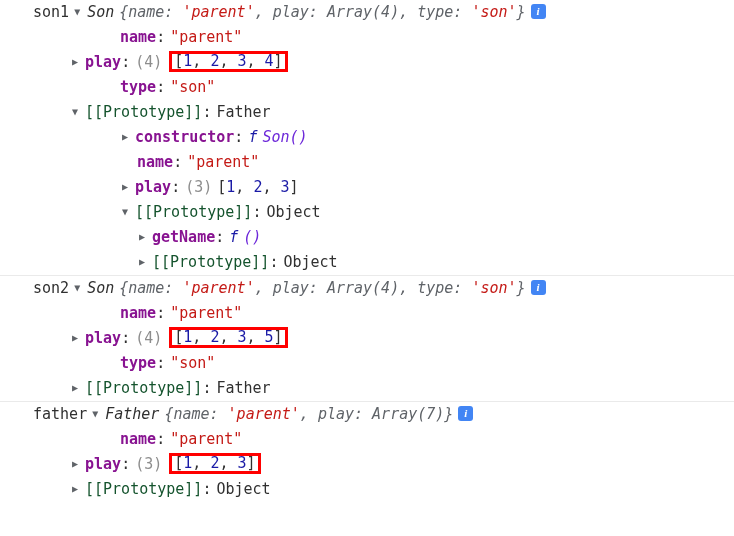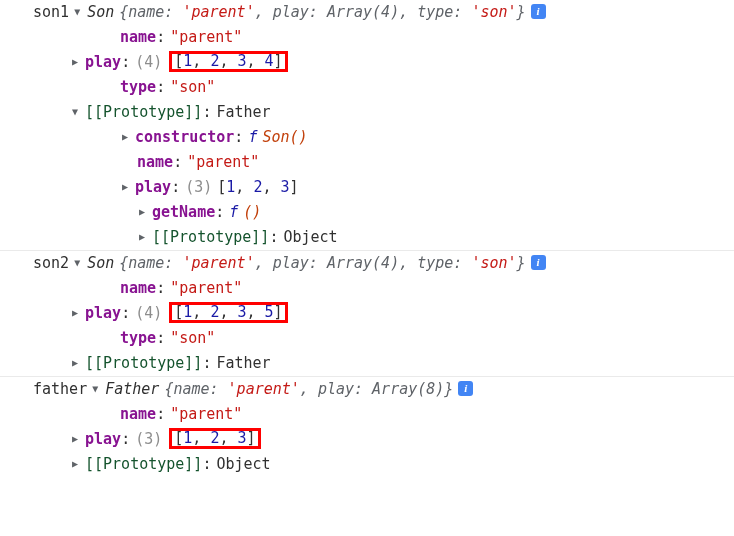--- a/index.html
+++ b/index.html
@@ -95,21 +95,21 @@
     color: #8d8d8d;
   }
   .bracket {
     color: #303030;
   }
   .fn-f {
     color: #1a1aa6;
     font-style: italic;
   }
   .fn-name {
-    color: #c2410c;
+    color: #6d28d9;
     font-style: italic;
   }
   .plain {
     color: #303030;
   }
   .hl {
     border: 3px solid #ff0000;
     padding: 0 2px;
     margin-left: 2px;
     line-height: 1;
@@ -144,29 +144,30 @@
 <div class="console" id="console-root">
     <div class="group">
       <div class="row ind-0"><span class="varname">son1</span><span class="sp"></span><span class="arrow down">▼</span><span class="ctor-name">Son</span><span class="sp"></span><span class="preview"><span>{name: </span><span class="str">'parent'</span><span>, play: Array(4), type: </span><span class="str">'son'</span><span>}</span></span><span class="info-icon">i</span></div>
       <div class="row ind-2"><span class="arrow blank">▶</span><span class="key-own">name</span><span class="colon">:</span><span class="sp"></span><span class="str-val">"parent"</span></div>
       <div class="row ind-1"><span class="arrow right">▶</span><span class="key-own">play</span><span class="colon">:</span><span class="sp"></span><span class="count">(4)</span><span class="sp"></span><span class="hl"><span class="bracket">[</span><span class="num">1</span><span class="bracket">, </span><span class="num">2</span><span class="bracket">, </span><span class="num">3</span><span class="bracket">, </span><span class="num">4</span><span class="bracket">]</span></span></div>
       <div class="row ind-2"><span class="arrow blank">▶</span><span class="key-own">type</span><span class="colon">:</span><span class="sp"></span><span class="str-val">"son"</span></div>
       <div class="row ind-1"><span class="arrow down">▼</span><span class="key-internal">[[Prototype]]</span><span class="colon">:</span><span class="sp"></span><span class="plain">Father</span></div>
       <div class="row ind-3"><span class="arrow right">▶</span><span class="key-own">constructor</span><span class="colon">:</span><span class="sp"></span><span class="fn-f">f</span><span class="sp"></span><span class="fn-name">Son()</span></div>
       <div class="row ind-4"><span class="arrow blank">▶</span><span class="key-own">name</span><span class="colon">:</span><span class="sp"></span><span class="str-val">"parent"</span></div>
       <div class="row ind-3"><span class="arrow right">▶</span><span class="key-own">play</span><span class="colon">:</span><span class="sp"></span><span class="count">(3)</span><span class="sp"></span><span><span class="bracket">[</span><span class="num">1</span><span class="bracket">, </span><span class="num">2</span><span class="bracket">, </span><span class="num">3</span><span class="bracket">]</span></span></div>
+      <div class="row ind-3"><span class="arrow down">▼</span><span class="key-internal">[[Prototype]]</span><span class="colon">:</span><span class="sp"></span><span class="plain">Object</span></div>
       <div class="row ind-5"><span class="arrow right">▶</span><span class="key-own">getName</span><span class="colon">:</span><span class="sp"></span><span class="fn-f">f</span><span class="sp"></span><span class="fn-name">()</span></div>
       <div class="row ind-5"><span class="arrow right">▶</span><span class="key-internal">[[Prototype]]</span><span class="colon">:</span><span class="sp"></span><span class="plain">Object</span></div>
     </div>
     <div class="group">
       <div class="row ind-0"><span class="varname">son2</span><span class="sp"></span><span class="arrow down">▼</span><span class="ctor-name">Son</span><span class="sp"></span><span class="preview"><span>{name: </span><span class="str">'parent'</span><span>, play: Array(4), type: </span><span class="str">'son'</span><span>}</span></span><span class="info-icon">i</span></div>
       <div class="row ind-2"><span class="arrow blank">▶</span><span class="key-own">name</span><span class="colon">:</span><span class="sp"></span><span class="str-val">"parent"</span></div>
       <div class="row ind-1"><span class="arrow right">▶</span><span class="key-own">play</span><span class="colon">:</span><span class="sp"></span><span class="count">(4)</span><span class="sp"></span><span class="hl"><span class="bracket">[</span><span class="num">1</span><span class="bracket">, </span><span class="num">2</span><span class="bracket">, </span><span class="num">3</span><span class="bracket">, </span><span class="num">5</span><span class="bracket">]</span></span></div>
       <div class="row ind-2"><span class="arrow blank">▶</span><span class="key-own">type</span><span class="colon">:</span><span class="sp"></span><span class="str-val">"son"</span></div>
       <div class="row ind-1"><span class="arrow right">▶</span><span class="key-internal">[[Prototype]]</span><span class="colon">:</span><span class="sp"></span><span class="plain">Father</span></div>
     </div>
     <div class="group">
-      <div class="row ind-0"><span class="varname">father</span><span class="sp"></span><span class="arrow down">▼</span><span class="ctor-name">Father</span><span class="sp"></span><span class="preview"><span>{name: </span><span class="str">'parent'</span><span>, play: Array(8)</span><span>}</span></span><span class="info-icon">i</span></div>
+      <div class="row ind-0"><span class="varname">father</span><span class="sp"></span><span class="arrow down">▼</span><span class="ctor-name">Father</span><span class="sp"></span><span class="preview"><span>{name: </span><span class="str">'parent'</span><span>, play: Array(7)</span><span>}</span></span><span class="info-icon">i</span></div>
       <div class="row ind-2"><span class="arrow blank">▶</span><span class="key-own">name</span><span class="colon">:</span><span class="sp"></span><span class="str-val">"parent"</span></div>
       <div class="row ind-1"><span class="arrow right">▶</span><span class="key-own">play</span><span class="colon">:</span><span class="sp"></span><span class="count">(3)</span><span class="sp"></span><span class="hl"><span class="bracket">[</span><span class="num">1</span><span class="bracket">, </span><span class="num">2</span><span class="bracket">, </span><span class="num">3</span><span class="bracket">]</span></span></div>
       <div class="row ind-1"><span class="arrow right">▶</span><span class="key-internal">[[Prototype]]</span><span class="colon">:</span><span class="sp"></span><span class="plain">Object</span></div>
     </div>
   </div>
 
 </body></html>

